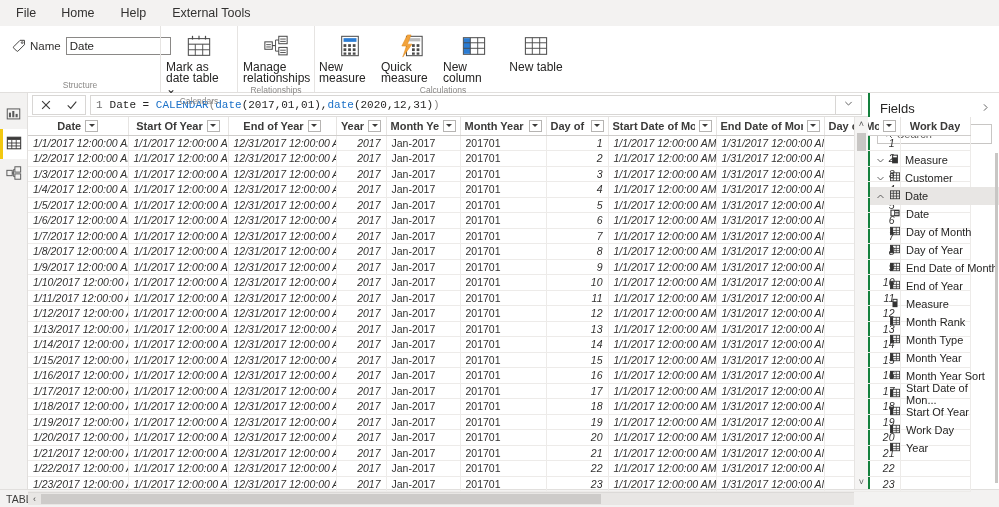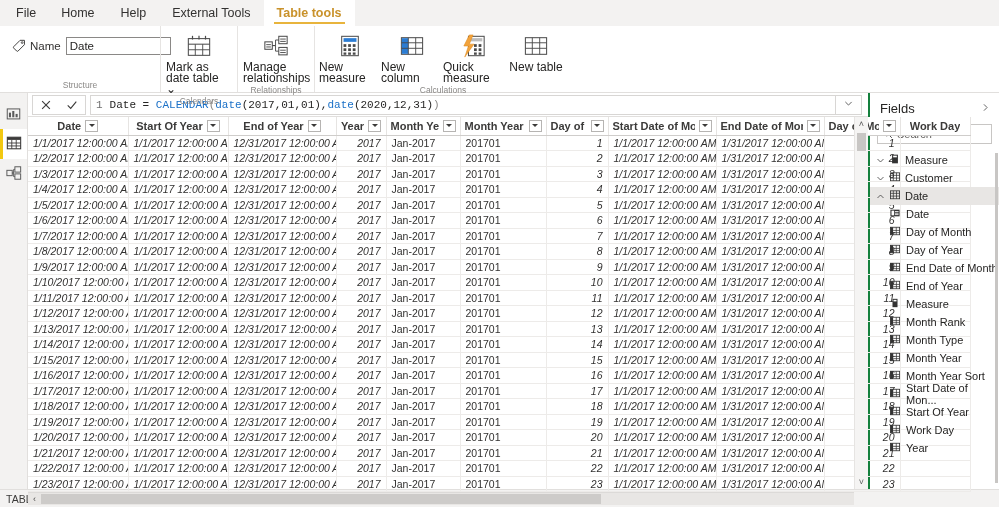--- a/index.html
+++ b/index.html
@@ -222,21 +222,20 @@
 </head>
 <body>
 
 <div id="app">
 
   <div class="ribbon-tabs">
     <div class="rtab file">File</div>
     <div class="rtab">Home</div>
     <div class="rtab">Help</div>
     <div class="rtab">External Tools</div>
-    <div class="rtab active">Table tools</div>
   </div>
 
   <div class="ribbon-body">
 
     <div class="rgroup structure-grp">
       <div class="rgroup-items" style="align-items:flex-start;width:100%;">
         <div class="name-row">
           <span class="tag-icon">
             <svg viewBox="0 0 16 16" width="14" height="14">
               <path d="M9.2 1.5 H14.2 V6.5 L7 13.7 a1.2 1.2 0 0 1-1.7 0 L2 10.4 a1.2 1.2 0 0 1 0-1.7 Z" fill="none" stroke="#3b3a39" stroke-width="1.1"></path>
@@ -316,47 +315,47 @@
                   <rect x="11" y="20" width="3" height="2.5"></rect>
                   <rect x="16" y="20" width="3" height="2.5"></rect>
               </g>
             </svg>
           </span>
           <span class="lbl">New measure</span>
         </div>
         <div class="rbtn">
           <span class="ico">
             <svg viewBox="0 0 28 26" width="26" height="24">
-              <rect x="2.5" y="4" width="23" height="18" fill="#fff" stroke="#4a4a4a" stroke-width="1.1"></rect>
-              <rect x="3" y="4.5" width="7" height="17" fill="#2b7cd3"></rect>
-              <line x1="10" y1="4" x2="10" y2="22" stroke="#4a4a4a" stroke-width="1"></line>
-              <line x1="18" y1="4" x2="18" y2="22" stroke="#4a4a4a" stroke-width="1"></line>
-              <line x1="2.5" y1="9.5" x2="25.5" y2="9.5" stroke="#4a4a4a" stroke-width="1"></line>
-              <line x1="2.5" y1="15.5" x2="25.5" y2="15.5" stroke="#4a4a4a" stroke-width="1"></line>
-            </svg>
-          </span>
-          <span class="lbl">New column</span>
-        </div>
-        <div class="rbtn">
-          <span class="ico">
-            <svg viewBox="0 0 28 26" width="26" height="24">
               <rect x="8" y="2.5" width="17" height="21" fill="#fff" stroke="#4a4a4a" stroke-width="1.1"></rect>
               <rect x="10" y="4.5" width="13" height="3.5" fill="#bdbdbd"></rect>
               <g fill="#4a4a4a">
                 <rect x="14" y="11" width="3" height="3"></rect>
                   <rect x="19" y="11" width="3" height="3"></rect>
                 <rect x="14" y="15.5" width="3" height="3"></rect>
                   <rect x="19" y="15.5" width="3" height="3"></rect>
                 <rect x="14" y="20" width="3" height="2.5"></rect>
                   <rect x="19" y="20" width="3" height="2.5"></rect>
               </g>
               <path d="M9 1 L3 13 H8 L4 25 L14 11 H9 L13 1 Z" fill="#f2a33c" stroke="#e08a1e" stroke-width="0.6"></path>
             </svg>
           </span>
           <span class="lbl">Quick measure</span>
+        </div>
+        <div class="rbtn">
+          <span class="ico">
+            <svg viewBox="0 0 28 26" width="26" height="24">
+              <rect x="2.5" y="4" width="23" height="18" fill="#fff" stroke="#4a4a4a" stroke-width="1.1"></rect>
+              <rect x="3" y="4.5" width="7" height="17" fill="#2b7cd3"></rect>
+              <line x1="10" y1="4" x2="10" y2="22" stroke="#4a4a4a" stroke-width="1"></line>
+              <line x1="18" y1="4" x2="18" y2="22" stroke="#4a4a4a" stroke-width="1"></line>
+              <line x1="2.5" y1="9.5" x2="25.5" y2="9.5" stroke="#4a4a4a" stroke-width="1"></line>
+              <line x1="2.5" y1="15.5" x2="25.5" y2="15.5" stroke="#4a4a4a" stroke-width="1"></line>
+            </svg>
+          </span>
+          <span class="lbl">New column</span>
         </div>
         <div class="rbtn">
           <span class="ico">
             <svg viewBox="0 0 28 26" width="26" height="24">
               <rect x="2.5" y="4" width="23" height="18" fill="#fff" stroke="#4a4a4a" stroke-width="1.1"></rect>
               <line x1="10" y1="4" x2="10" y2="22" stroke="#4a4a4a" stroke-width="1"></line>
               <line x1="18" y1="4" x2="18" y2="22" stroke="#4a4a4a" stroke-width="1"></line>
               <line x1="2.5" y1="9.5" x2="25.5" y2="9.5" stroke="#4a4a4a" stroke-width="1"></line>
               <line x1="2.5" y1="15.5" x2="25.5" y2="15.5" stroke="#4a4a4a" stroke-width="1"></line>
             </svg>

